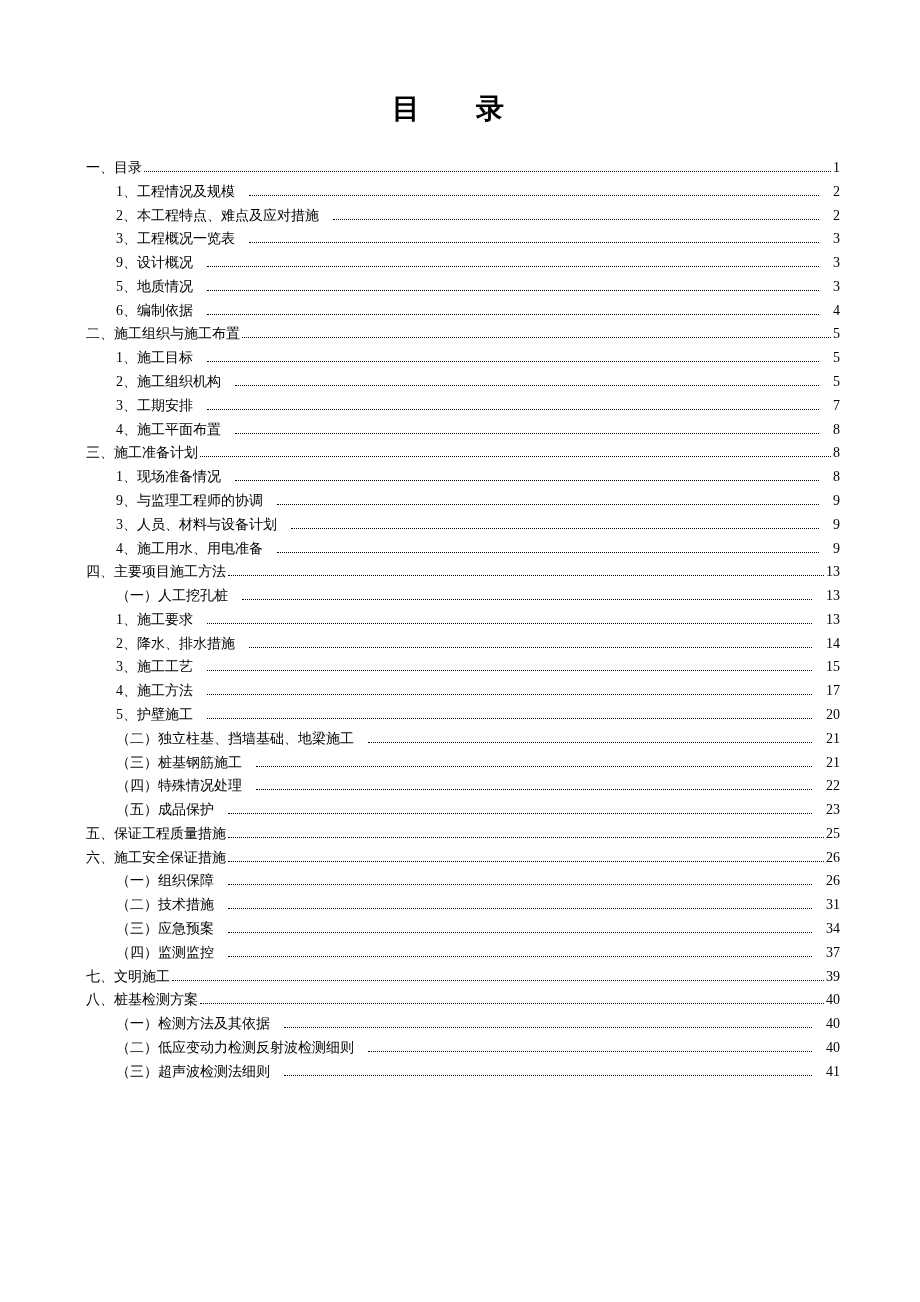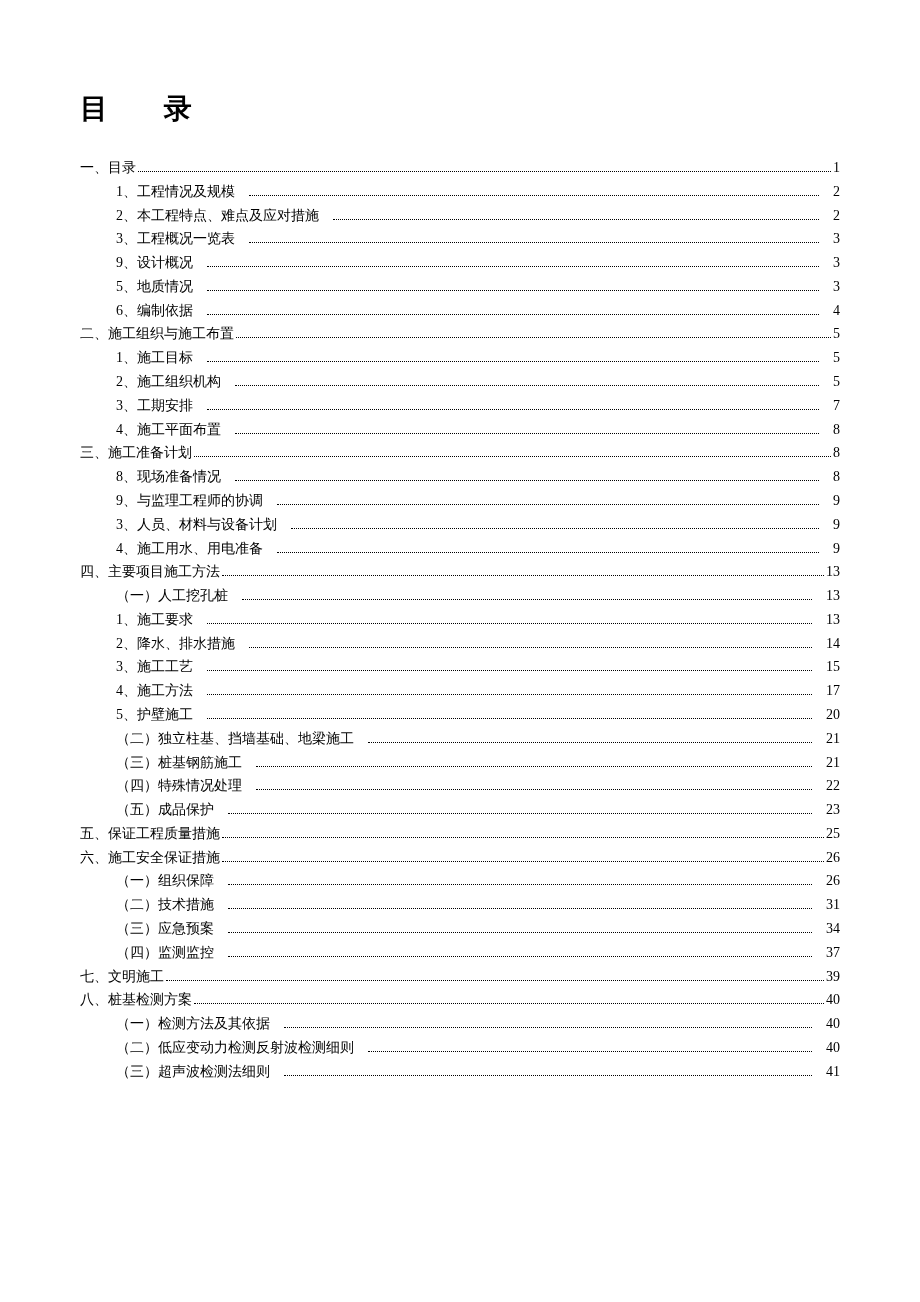--- a/index.html
+++ b/index.html
@@ -9,21 +9,21 @@
     }
     body {
       background: #ffffff;
       font-family: "SimSun", "宋体", serif;
       width: 920px;
       height: 1302px;
       padding: 90px 80px 60px 80px;
       color: #000;
     }
     .title {
-      text-align: left;
+      text-align: center;
       font-size: 28px;
       font-weight: bold;
       letter-spacing: 24px;
       margin-bottom: 30px;
       font-family: "SimHei", "黑体", sans-serif;
     }
     .toc {
       font-size: 14px;
       line-height: 1.4;
     }
@@ -38,21 +38,21 @@
     }
     .toc-dots {
       flex: 1 1 auto;
       border-bottom: 1.5px dotted #000;
       margin: 0 2px 3px 2px;
       min-width: 10px;
     }
     .toc-page {
       flex: 0 0 auto;
     }
-    .level-0 { padding-left: 0; }
+    .level-0 { padding-left: 0; margin-left: 6px; }
     .level-1 { padding-left: 36px; gap: 12px; }
   </style>
 </head>
 <body>
 
 <div class="title">目 录</div>
 
 <div class="toc" id="toc-container">
     <div class="toc-row level-0">
       <span class="toc-label">一、目录</span>
@@ -113,21 +113,21 @@
       <span class="toc-label">4、施工平面布置</span>
       <span class="toc-dots"></span>
       <span class="toc-page">8</span>
     </div>
     <div class="toc-row level-0">
       <span class="toc-label">三、施工准备计划</span>
       <span class="toc-dots"></span>
       <span class="toc-page">8</span>
     </div>
     <div class="toc-row level-1">
-      <span class="toc-label">8、现场准备情况</span>
+      <span class="toc-label">1、现场准备情况</span>
       <span class="toc-dots"></span>
       <span class="toc-page">8</span>
     </div>
     <div class="toc-row level-1">
       <span class="toc-label">9、与监理工程师的协调</span>
       <span class="toc-dots"></span>
       <span class="toc-page">9</span>
     </div>
     <div class="toc-row level-1">
       <span class="toc-label">3、人员、材料与设备计划</span>

